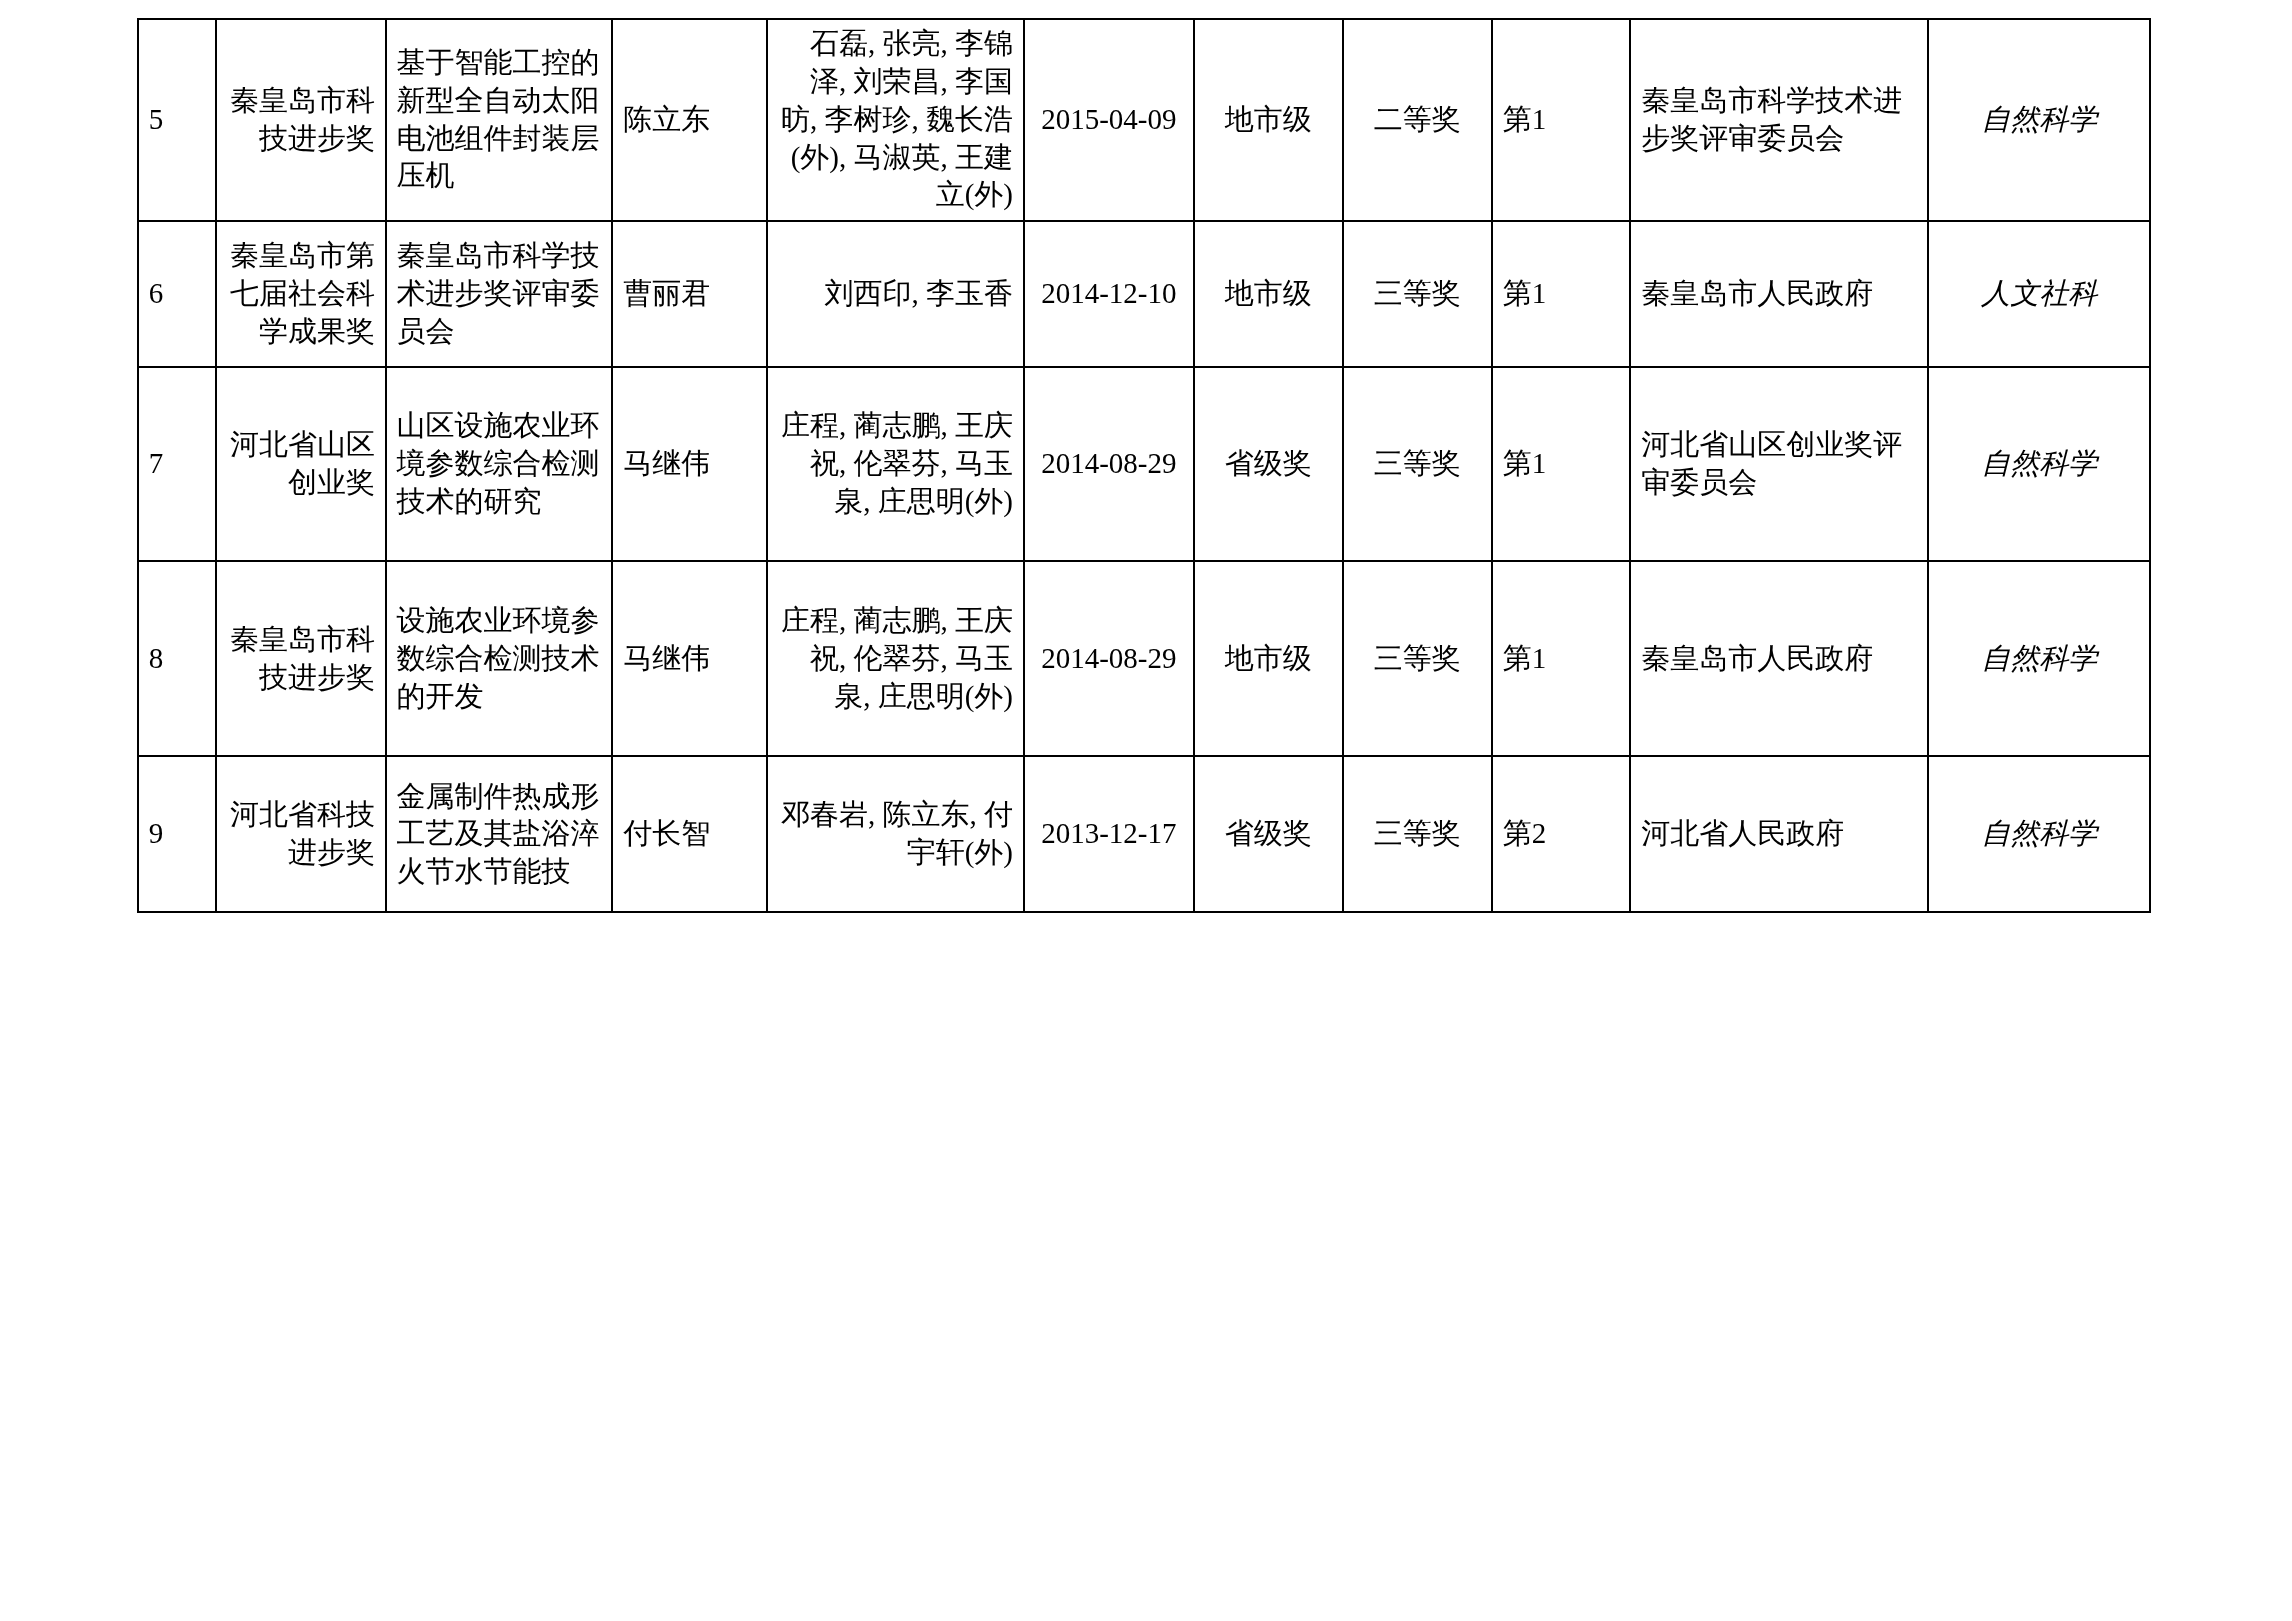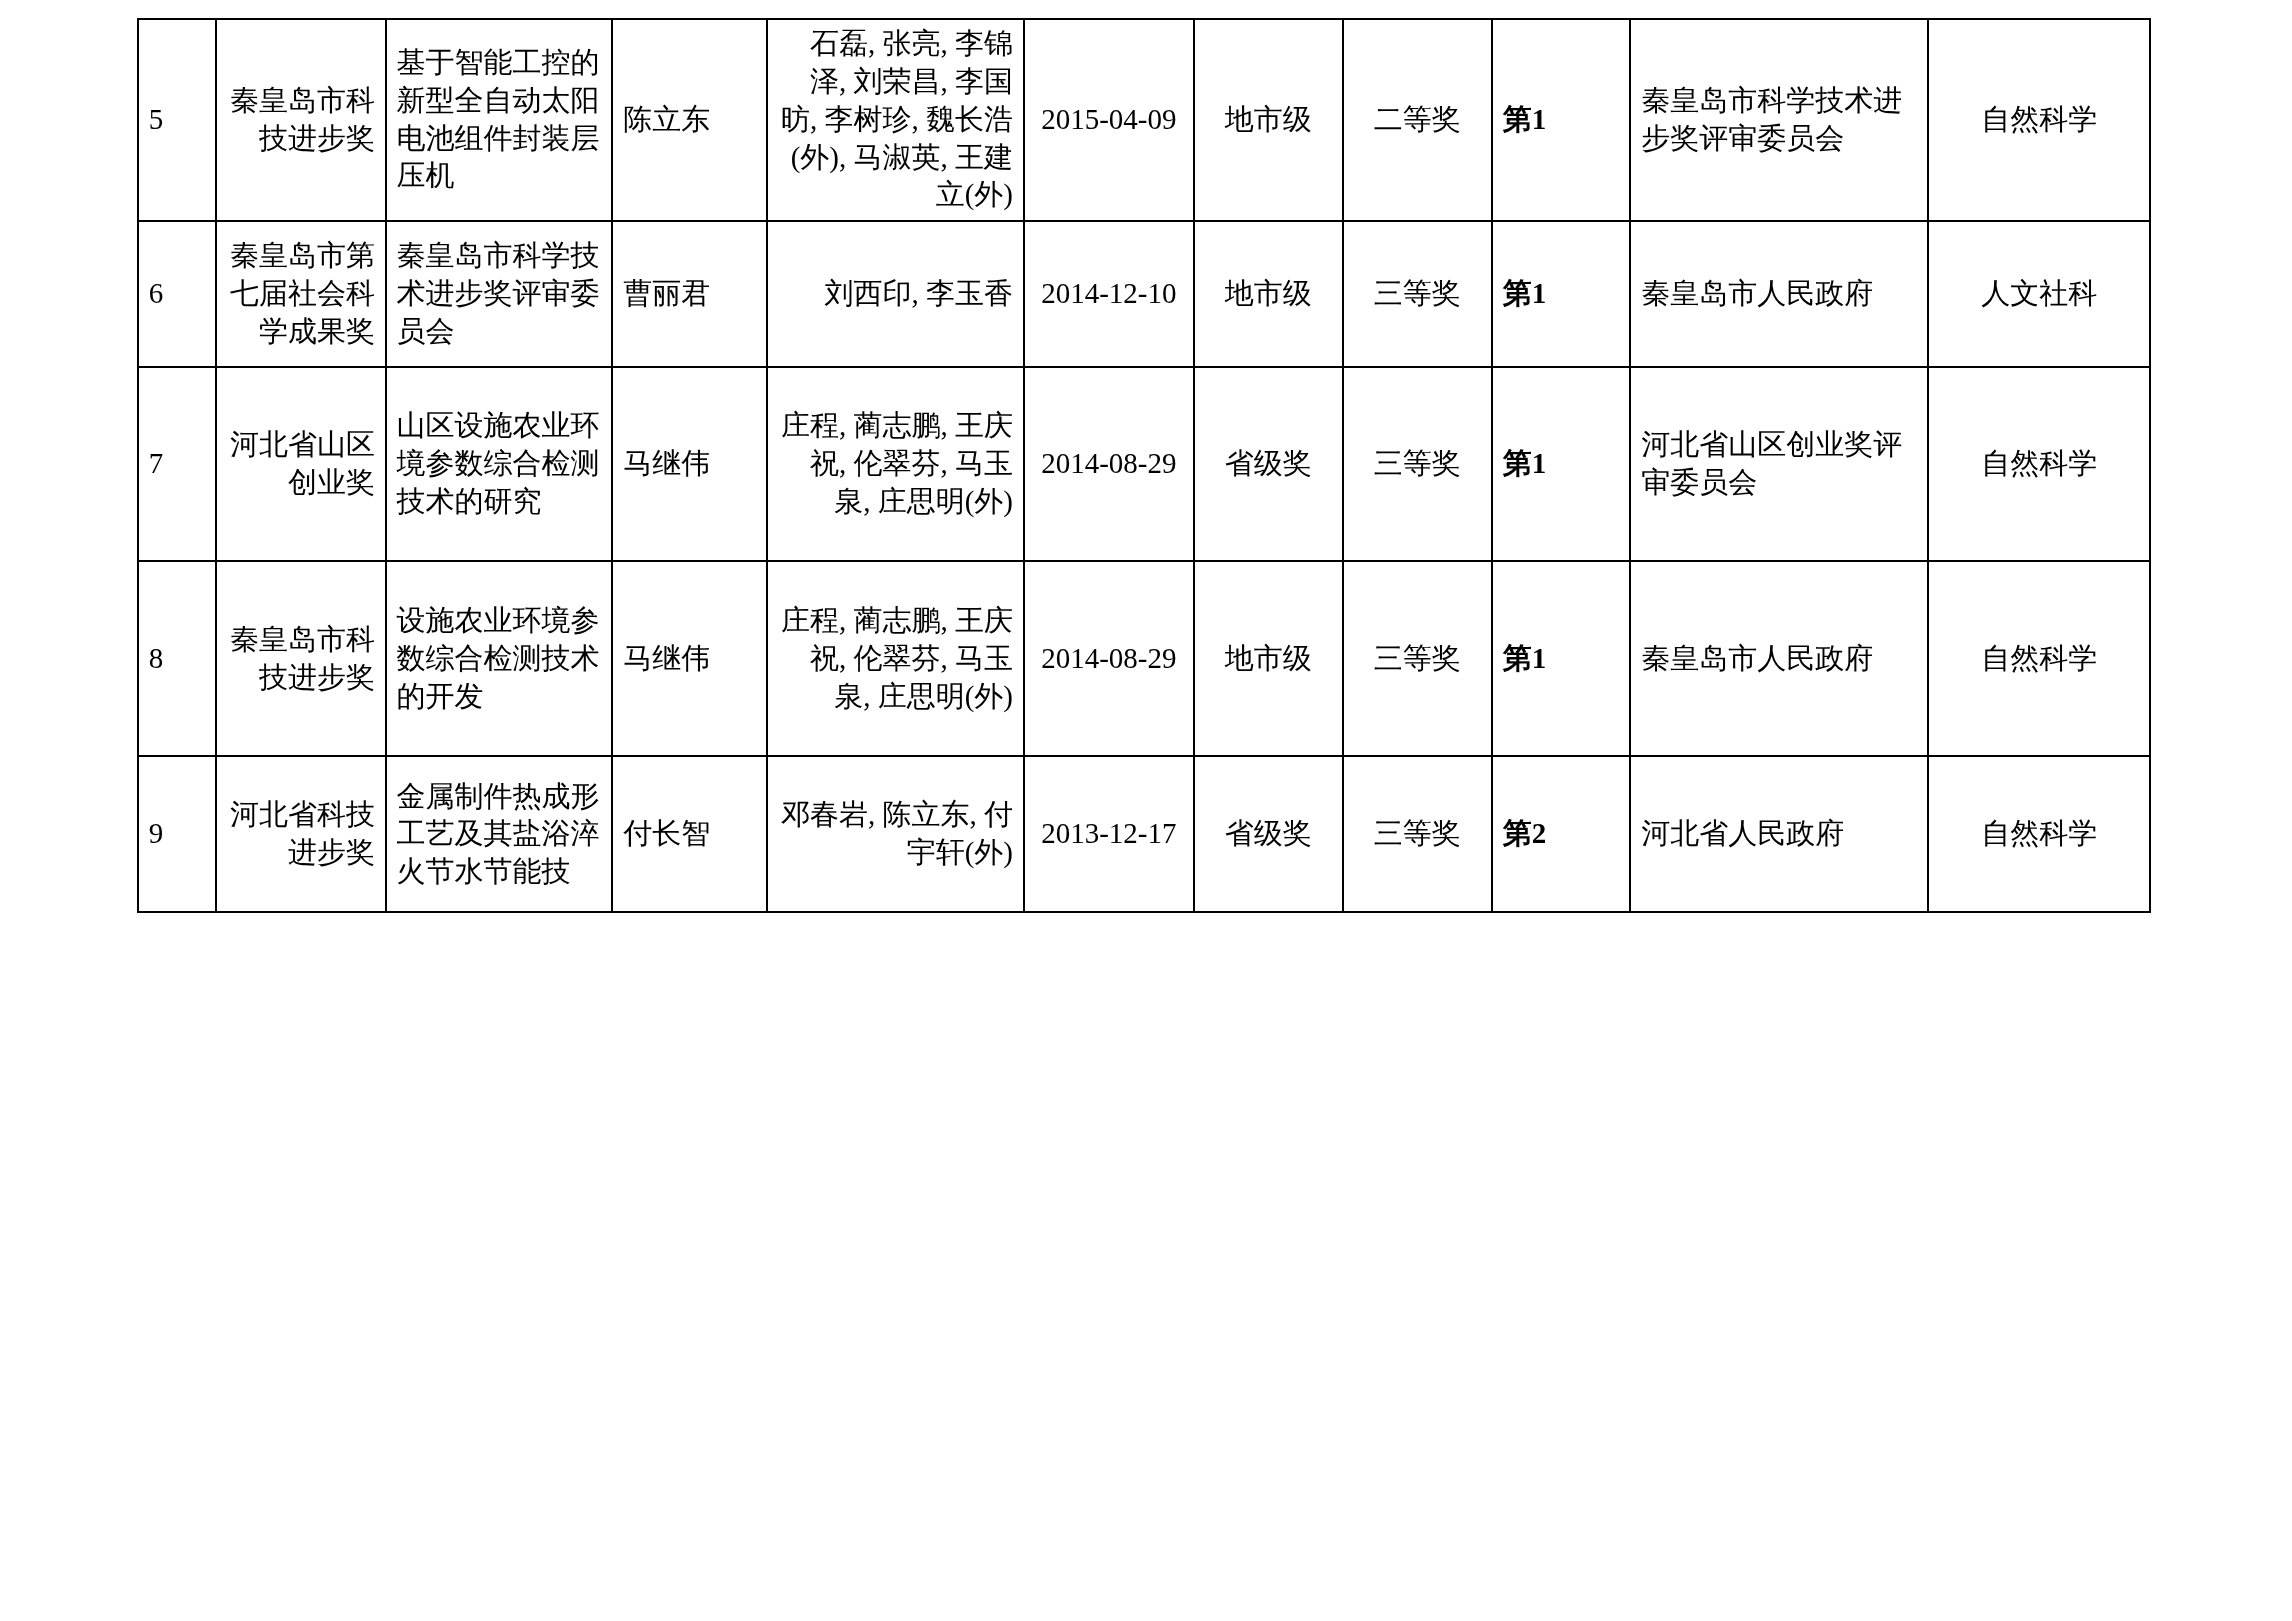--- a/index.html
+++ b/index.html
@@ -53,23 +53,23 @@
   col.c-cat      { width: 211px; }
 
   .cell-idx     { text-align: left; }
   .cell-name    { text-align: right; }
   .cell-title   { text-align: left; }
   .cell-person  { text-align: left; }
   .cell-members { text-align: right; }
   .cell-date    { text-align: center; }
   .cell-level   { text-align: center; }
   .cell-grade   { text-align: center; }
-  .cell-rank    { text-align: left; font-weight: bold; }
+  .cell-rank    { text-align: left; }
   .cell-org     { text-align: left; }
-  .cell-cat     { text-align: center; }
+  .cell-cat     { text-align: center; font-style: italic; }
 
   
   tr.r0 td { height: 186px; }
   tr.r1 td { height: 132px; }
   tr.r2 td { height: 181px; }
   tr.r3 td { height: 181px; }
   tr.r4 td { height: 142px; }
 
   .clip-last {
     overflow: hidden;

